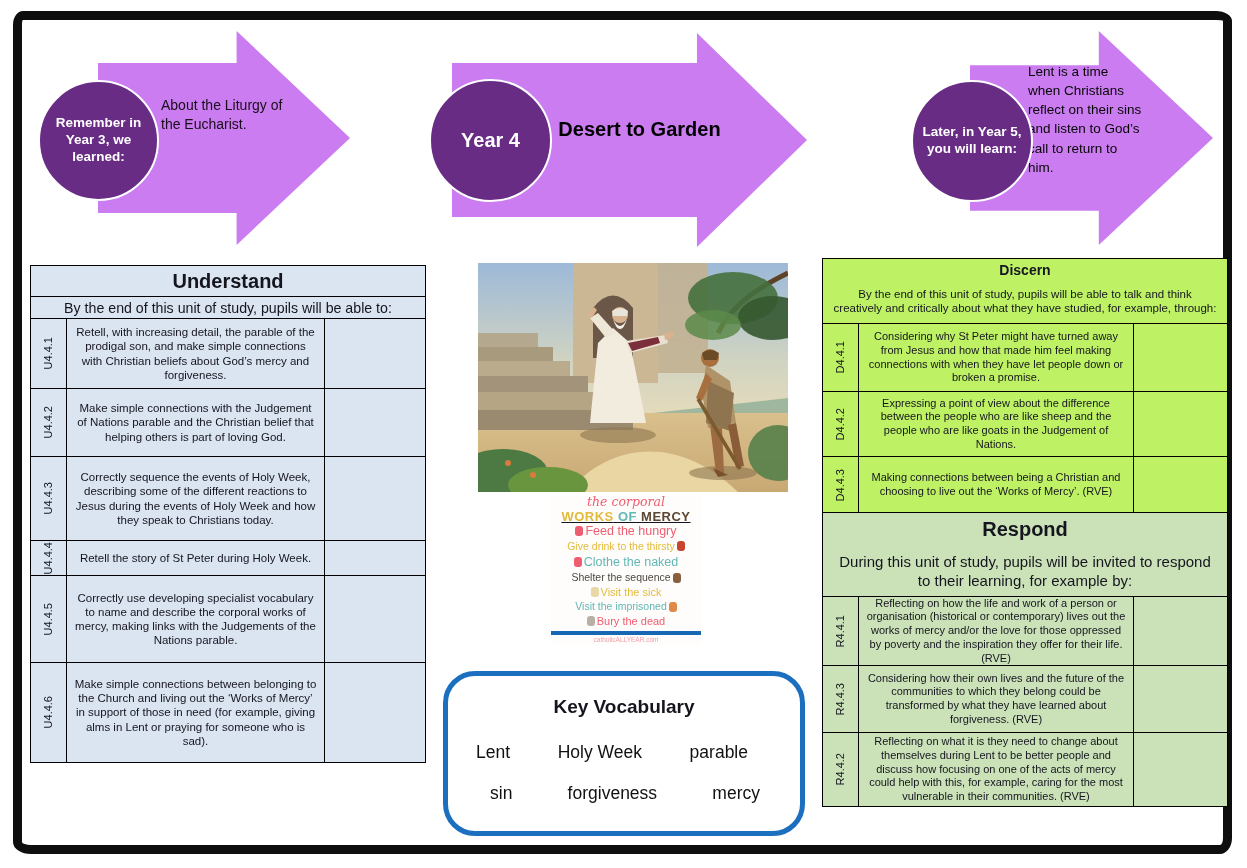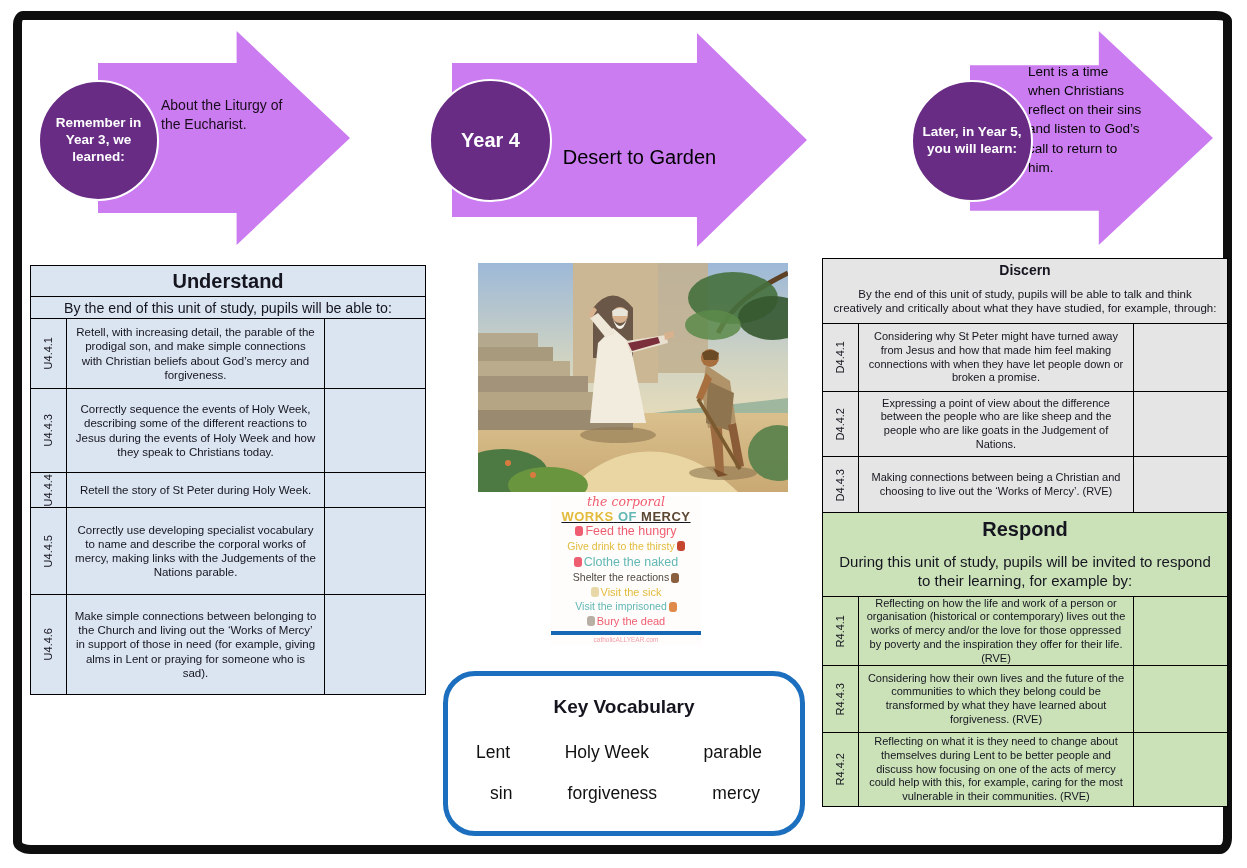--- a/index.html
+++ b/index.html
@@ -27,40 +27,40 @@
     color:#ffffff;font-weight:bold;display:flex;align-items:center;justify-content:center;
     text-align:center;box-sizing:border-box;
   }
   .c1{left:38px;top:80px;width:121px;height:121px;font-size:13.5px;line-height:1.25;}
   .c1 span{width:96px;}
   .c2{left:429px;top:79px;width:123px;height:123px;font-size:20px;}
   .c3{left:911px;top:80px;width:122px;height:122px;font-size:13.5px;line-height:1.25;}
   .c3 span{width:100px;}
   .arrow-label{position:absolute;}
   .l1{left:161px;top:96px;width:130px;font-size:14px;line-height:1.35;color:#190c1c;}
-  .l2{left:557px;top:116px;width:165px;font-size:20px;font-weight:normal;color:#000;
-      text-align:center;line-height:1.3;margin-top:28px;}
+  .l2{left:557px;top:116px;width:165px;font-size:20px;font-weight:bold;color:#000;
+      text-align:center;line-height:1.3;}
   .l3{left:1028px;top:62px;width:114px;font-size:13.5px;line-height:1.42;color:#060606;}
   
   .tbl{position:absolute;box-sizing:border-box;border:1.6px solid #000;}
   .tbl .title{font-weight:bold;text-align:center;display:flex;align-items:center;justify-content:center;box-sizing:border-box;}
   .tbl .subtitle{text-align:center;display:flex;align-items:center;justify-content:center;box-sizing:border-box;}
   .trow{display:flex;border-top:1.4px solid #000;box-sizing:border-box;}
   .code{width:36px;border-right:1.4px solid #000;box-sizing:border-box;
         display:flex;align-items:center;justify-content:center;overflow:hidden;}
   .code span{writing-mode:vertical-rl;transform:rotate(180deg);font-size:11px;line-height:1.1;}
   .txt{flex:1;border-right:1.4px solid #000;box-sizing:border-box;display:flex;
        align-items:center;justify-content:center;text-align:center;padding:1px 7px;}
   .chk{box-sizing:border-box;}
   .understand{left:30px;top:265px;width:396px;background:#dbe5f1;}
   .understand .title{height:30px;font-size:20px;}
   .understand .subtitle{height:22px;font-size:14.2px;border-top:1.4px solid #000;}
   .understand .txt{font-size:11.5px;line-height:1.22;}
   .understand .chk{width:100px;}
-  .discern{left:822px;top:258px;width:406px;background:#e5e5e5;}
+  .discern{left:822px;top:258px;width:406px;background:#bef264;}
   .discern .title{height:20px;font-size:14px;padding-top:2px;}
   .discern .subtitle{height:44px;font-size:11.5px;line-height:1.25;padding:0 10px;}
   .discern .txt{font-size:11px;line-height:1.25;}
   .discern .chk{width:93px;}
   .respond{left:822px;top:512px;width:406px;background:#cbe2b8;}
   .respond .title{height:33px;font-size:20px;}
   .respond .subtitle{height:50px;font-size:15px;line-height:1.3;padding:0 12px;}
   .respond .txt{font-size:11px;line-height:1.25;}
   .respond .chk{width:93px;}
   
@@ -74,21 +74,21 @@
   .mline.big{font-size:11px;}
   .mline.med{font-size:12.5px;}
   .blob{display:inline-block;width:8px;height:10px;border-radius:3px;}
   .mbar{height:4px;background:#1668b5;margin-top:3px;}
   .mfoot{font-size:6.5px;color:#f0a0aa;line-height:1.4;}
   
   .vocab{position:absolute;left:443px;top:671px;width:362px;height:165px;background:#fff;
          border:5px solid #1b6fbe;border-radius:32px;box-sizing:border-box;}
   .vocab .vtitle{text-align:center;font-weight:bold;font-size:19px;margin-top:20px;}
   .vrow{display:flex;justify-content:space-between;font-size:17.5px;color:#111;}
-  .vrow1{margin:24px 38px 0 28px;}
+  .vrow1{margin:24px 52px 0 28px;}
   .vrow2{margin:20px 40px 0 42px;}
 </style>
 </head>
 <body>
 
 <div class="frame"></div>
 
 <div class="arrow a1"></div>
 <div class="arrow-label l1">About the Liturgy of the Eucharist.</div>
 <div class="circle c1">
@@ -108,20 +108,27 @@
   </div>
 
 <div class="tbl understand">
   <div class="title">Understand</div>
   <div class="subtitle">By the end of this unit of study, pupils will be able to:</div>
   <div class="trow" style="height:70px">
     <div class="code">
         <span>U4.4.1</span>
       </div>
     <div class="txt">Retell, with increasing detail, the parable of the prodigal son, and make simple connections with Christian beliefs about God’s mercy and forgiveness.</div>
+    <div class="chk"></div>
+  </div>
+  <div class="trow" style="height:68px">
+    <div class="code">
+        <span>U4.4.2</span>
+      </div>
+    <div class="txt">Make simple connections with the Judgement of Nations parable and the Christian belief that helping others is part of loving God.</div>
     <div class="chk"></div>
   </div>
   <div class="trow" style="height:84px">
     <div class="code">
         <span>U4.4.3</span>
       </div>
     <div class="txt">Correctly sequence the events of Holy Week, describing some of the different reactions to Jesus during the events of Holy Week and how they speak to Christians today.</div>
     <div class="chk"></div>
   </div>
   <div class="trow" style="height:35px">
@@ -276,21 +283,21 @@
   </div>
   <div class="mline">
     <span style="color: rgb(226, 187, 60);">Give drink to the thirsty</span>
     <span class="blob" style="background-color: rgb(198, 69, 47);"></span>
   </div>
   <div class="mline med">
     <span class="blob" style="background-color: rgb(239, 93, 113);"></span>
     <span style="color: rgb(98, 184, 180);">Clothe the naked</span>
   </div>
   <div class="mline">
-    <span style="color: rgb(77, 72, 64);">Shelter the reactions</span>
+    <span style="color: rgb(77, 72, 64);">Shelter the sequence</span>
     <span class="blob" style="background-color: rgb(138, 95, 63);"></span>
   </div>
   <div class="mline big">
     <span class="blob" style="background-color: rgb(232, 216, 168);"></span>
     <span style="color: rgb(226, 187, 60);">Visit the sick</span>
   </div>
   <div class="mline">
     <span style="color: rgb(98, 184, 180);">Visit the imprisoned</span>
     <span class="blob" style="background-color: rgb(224, 138, 74);"></span>
   </div>

